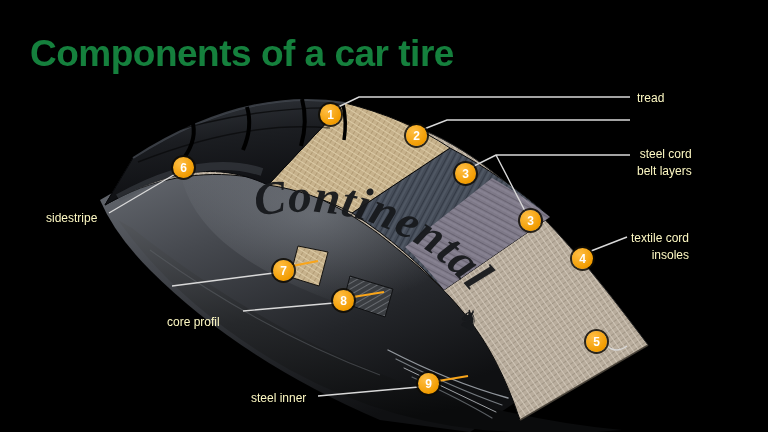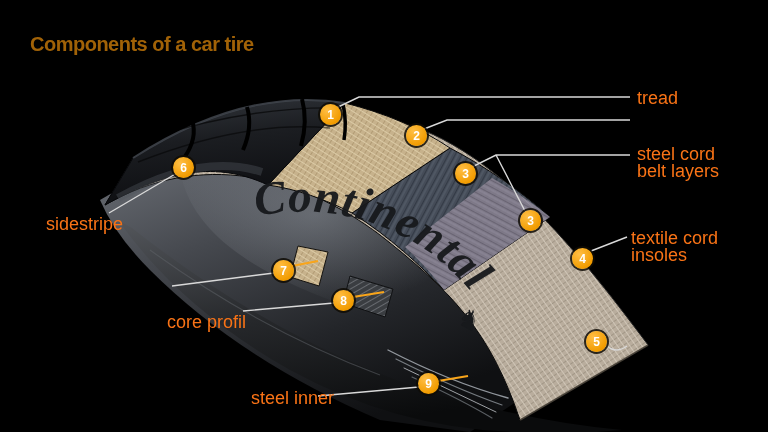--- a/index.html
+++ b/index.html
@@ -1,22 +1,22 @@
 <!DOCTYPE html>
 <html><head>
 <meta charset="utf-8">
 <style>
   html,body{margin:0;padding:0;background:#000;}
   .stage{position:relative;width:768px;height:432px;background:#000;overflow:hidden;
          font-family:"Liberation Sans",sans-serif;}
-  .title{position:absolute;left:30px;top:33px;font-size:20px;font-weight:bold;
-         color:#a16207;letter-spacing:-0.5px;}
+  .title{position:absolute;left:30px;top:33px;font-size:37px;font-weight:bold;
+         color:#15803d;letter-spacing:-0.5px;}
   .art{position:absolute;left:0;top:0;width:768px;height:432px;}
-  .lbl{position:absolute;color:#f97316;font-size:18px;line-height:17px;
-       white-space:pre-line;}
+  .lbl{position:absolute;color:#fef9c3;font-size:12px;line-height:17px;
+       white-space:pre-line;text-align:right;}
   .badge{position:absolute;width:21px;height:21px;border-radius:50%;
          background:radial-gradient(circle at 35% 30%, #ffbe45, #f29c00 70%, #d98a00);
          box-shadow:0 0 0 2px rgba(15,12,5,0.85);
          color:#fff;font-size:12px;font-weight:bold;
          display:flex;align-items:center;justify-content:center;z-index:3;}
 </style>
 </head>
 <body>
 
 <div class="stage">
@@ -180,17 +180,17 @@
     </div>
   <div class="badge" style="left:418px;top:373px">
       <span>9</span>
     </div>
 
   <div class="lbl" style="left:637px;top:90px">tread</div>
   <div class="lbl" style="left:637px;top:146px">steel cord
 belt layers</div>
   <div class="lbl" style="left:631px;top:230px">textile cord
 insoles</div>
-  <div class="lbl" style="left:46px;top:216px">sidestripe</div>
+  <div class="lbl" style="left:46px;top:210px">sidestripe</div>
   <div class="lbl" style="left:167px;top:314px">core profil</div>
   <div class="lbl" style="left:251px;top:390px">steel inner</div>
 
 </div>
 
 </body></html>

